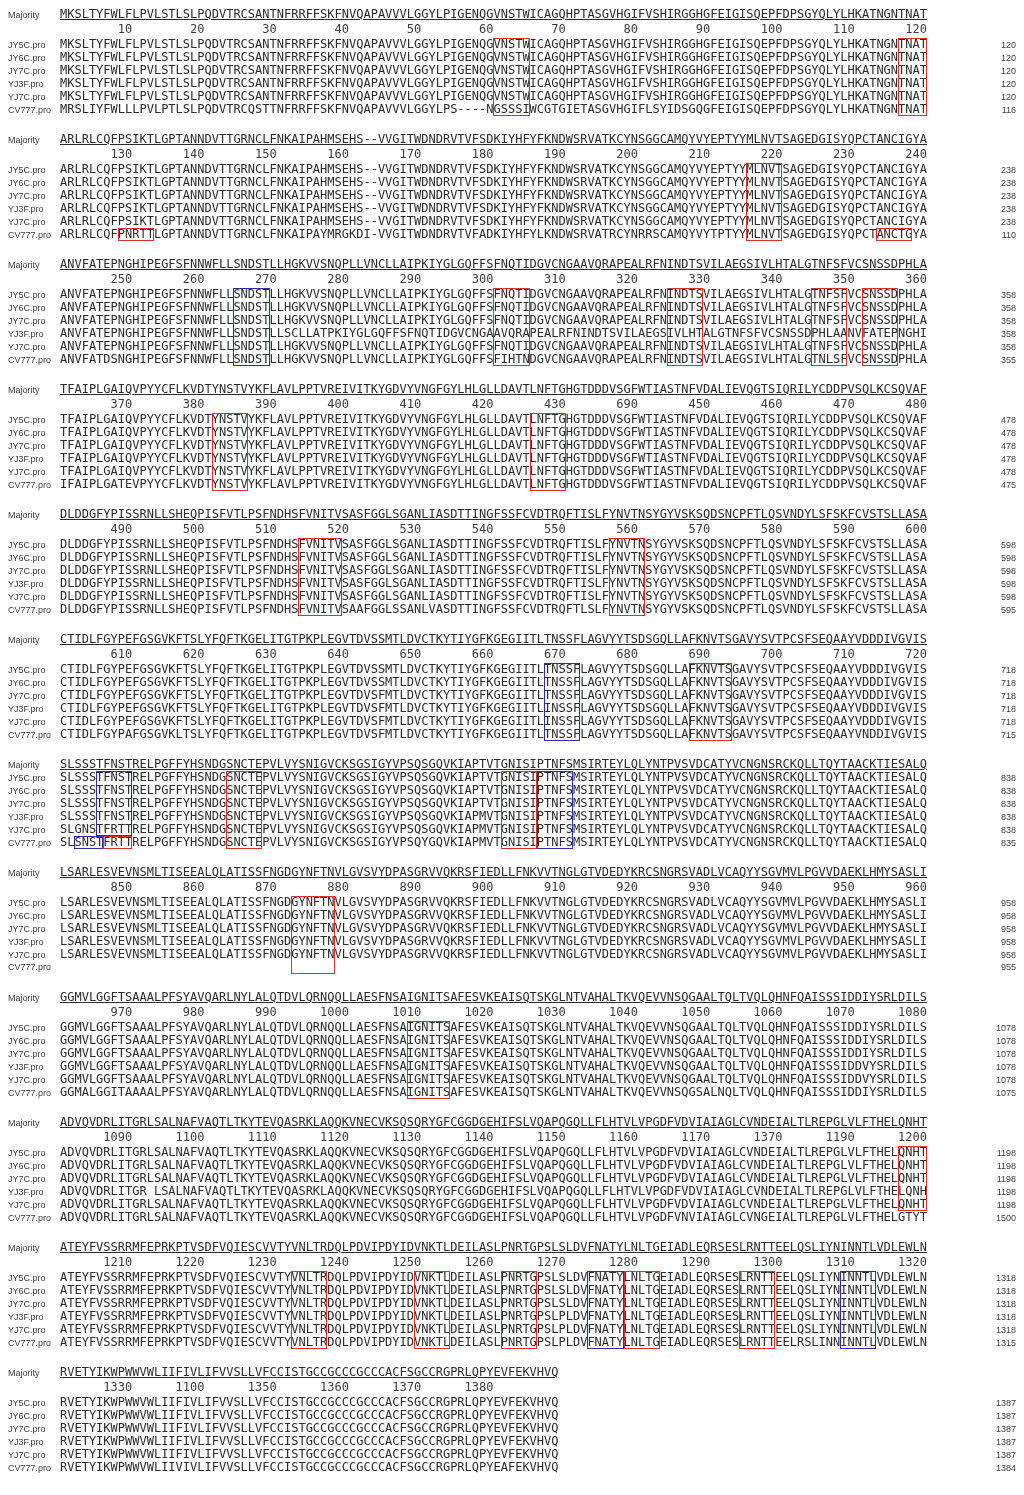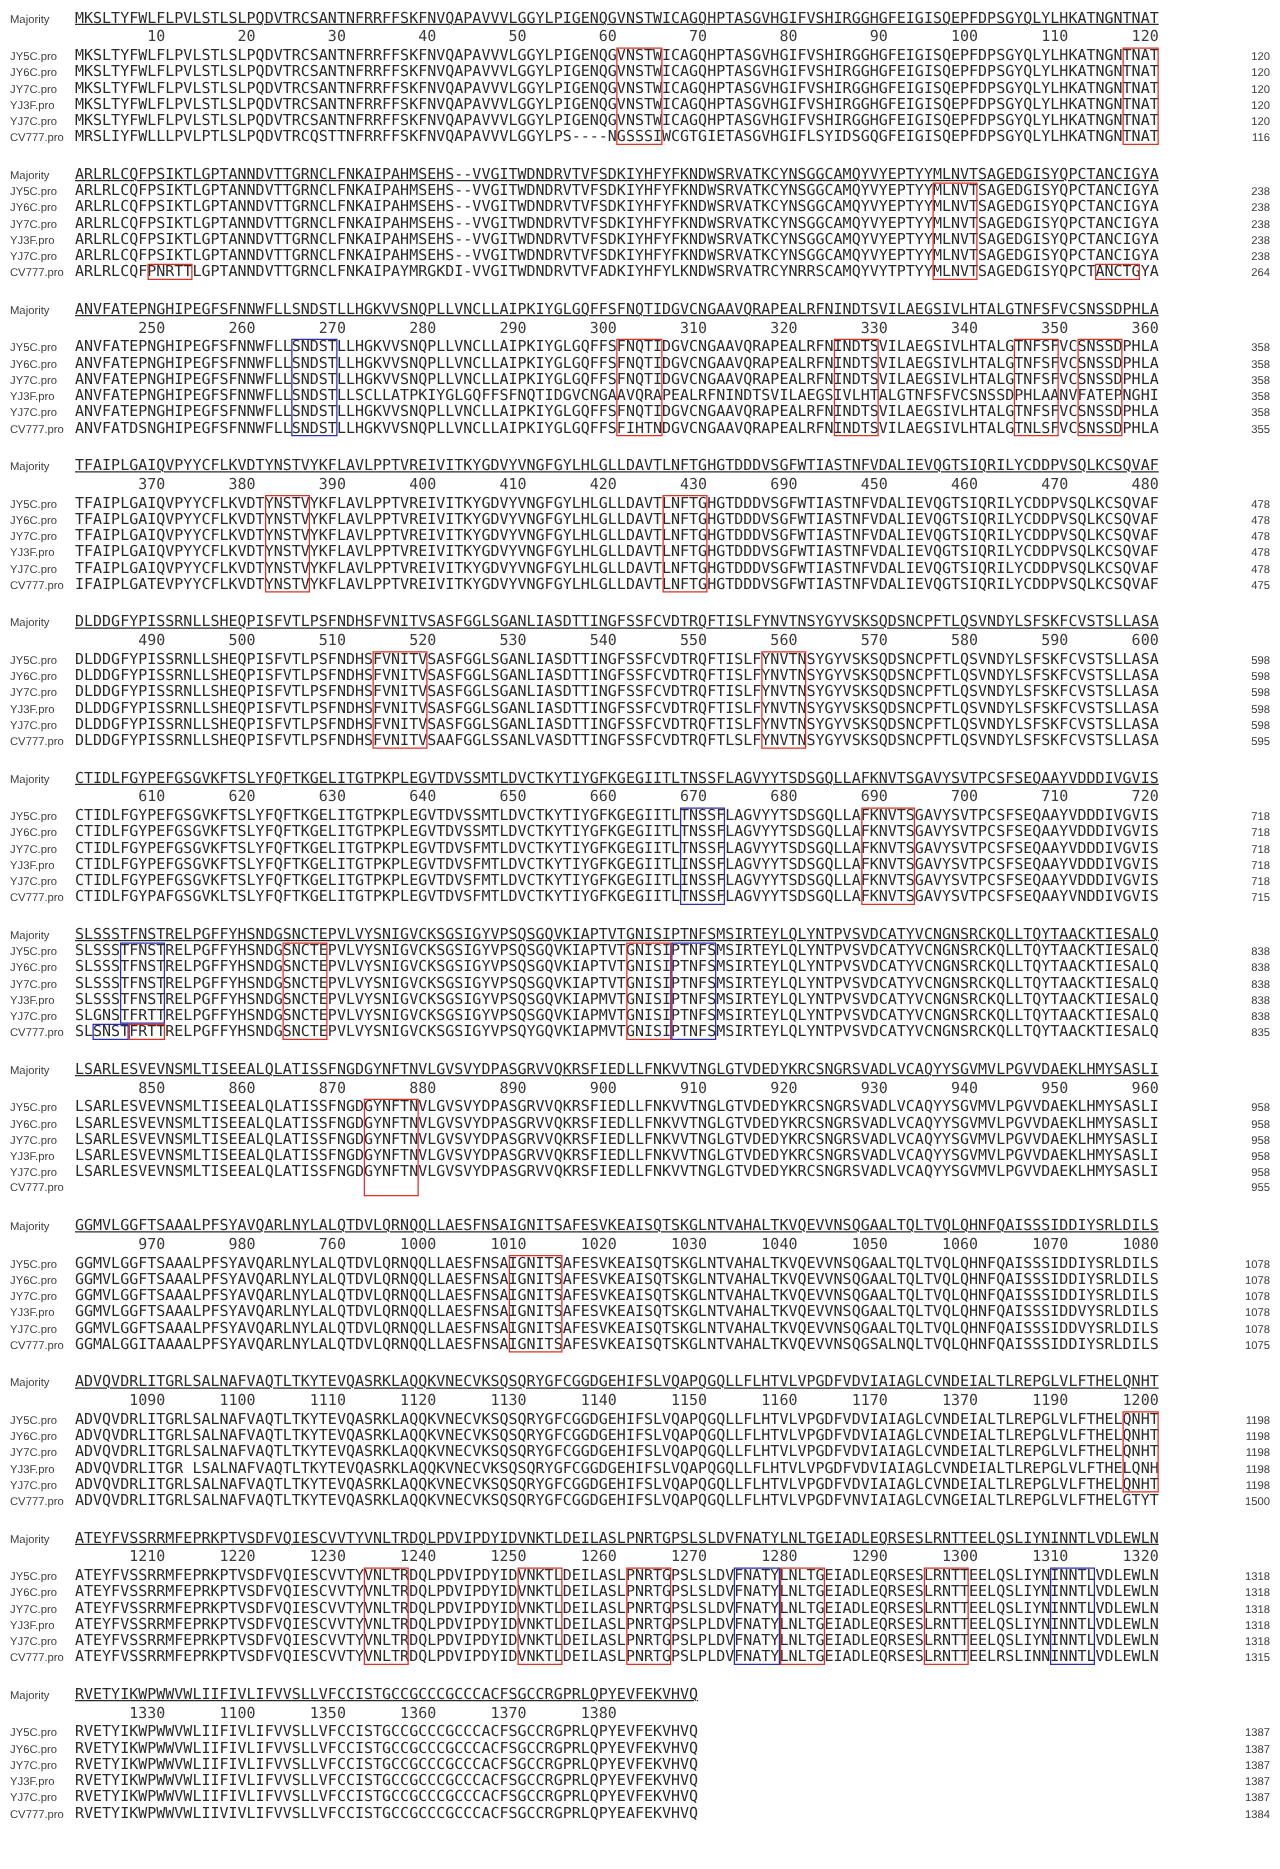--- a/index.html
+++ b/index.html
@@ -49,27 +49,28 @@
         <div class="line seqrow"><span class="label">JY7C.pro</span><span class="seq">MKSLTYFWLFLPVLSTLSLPQDVTRCSANTNFRRFFSKFNVQAPAVVVLGGYLPIGENQGVNSTWICAGQHPTASGVHGIFVSHIRGGHGFEIGISQEPFDPSGYQLYLHKATNGNTNAT</span><span class="endnum">120</span></div>
         <div class="line seqrow"><span class="label">YJ3F.pro</span><span class="seq">MKSLTYFWLFLPVLSTLSLPQDVTRCSANTNFRRFFSKFNVQAPAVVVLGGYLPIGENQGVNSTWICAGQHPTASGVHGIFVSHIRGGHGFEIGISQEPFDPSGYQLYLHKATNGNTNAT</span><span class="endnum">120</span></div>
         <div class="line seqrow"><span class="label">YJ7C.pro</span><span class="seq">MKSLTYFWLFLPVLSTLSLPQDVTRCSANTNFRRFFSKFNVQAPAVVVLGGYLPIGENQGVNSTWICAGQHPTASGVHGIFVSHIRGGHGFEIGISQEPFDPSGYQLYLHKATNGNTNAT</span><span class="endnum">120</span></div>
         <div class="line seqrow"><span class="label">CV777.pro</span><span class="seq">MRSLIYFWLLLPVLPTLSLPQDVTRCQSTTNFRRFFSKFNVQAPAVVVLGGYLPS----NGSSSIWCGTGIETASGVHGIFLSYIDSGQGFEIGISQEPFDPSGYQLYLHKATNGNTNAT</span><span class="endnum">116</span></div>
         <div class="hlbox red" style="left: calc(60ch + 52px); width: 5ch; top: 0px; height: 78px;"></div>
         <div class="hlbox red" style="left: calc(116ch + 52px); width: 4ch; top: 0px; height: 78px;"></div>
       </div>
     </div>
     <div class="block">
       <div class="line majority"><span class="label">Majority</span><span class="seq">ARLRLCQFPSIKTLGPTANNDVTTGRNCLFNKAIPAHMSEHS--VVGITWDNDRVTVFSDKIYHFYFKNDWSRVATKCYNSGGCAMQYVYEPTYYMLNVTSAGEDGISYQPCTANCIGYA</span></div>
+      <div class="line ruler"><span class="label"></span><span class="seq">       130       140       150       160       170       180       190       200       210       220       230       240</span></div>
       <div class="rows">
         <div class="line seqrow"><span class="label">JY5C.pro</span><span class="seq">ARLRLCQFPSIKTLGPTANNDVTTGRNCLFNKAIPAHMSEHS--VVGITWDNDRVTVFSDKIYHFYFKNDWSRVATKCYNSGGCAMQYVYEPTYYMLNVTSAGEDGISYQPCTANCIGYA</span><span class="endnum">238</span></div>
         <div class="line seqrow"><span class="label">JY6C.pro</span><span class="seq">ARLRLCQFPSIKTLGPTANNDVTTGRNCLFNKAIPAHMSEHS--VVGITWDNDRVTVFSDKIYHFYFKNDWSRVATKCYNSGGCAMQYVYEPTYYMLNVTSAGEDGISYQPCTANCIGYA</span><span class="endnum">238</span></div>
         <div class="line seqrow"><span class="label">JY7C.pro</span><span class="seq">ARLRLCQFPSIKTLGPTANNDVTTGRNCLFNKAIPAHMSEHS--VVGITWDNDRVTVFSDKIYHFYFKNDWSRVATKCYNSGGCAMQYVYEPTYYMLNVTSAGEDGISYQPCTANCIGYA</span><span class="endnum">238</span></div>
         <div class="line seqrow"><span class="label">YJ3F.pro</span><span class="seq">ARLRLCQFPSIKTLGPTANNDVTTGRNCLFNKAIPAHMSEHS--VVGITWDNDRVTVFSDKIYHFYFKNDWSRVATKCYNSGGCAMQYVYEPTYYMLNVTSAGEDGISYQPCTANCIGYA</span><span class="endnum">238</span></div>
         <div class="line seqrow"><span class="label">YJ7C.pro</span><span class="seq">ARLRLCQFPSIKTLGPTANNDVTTGRNCLFNKAIPAHMSEHS--VVGITWDNDRVTVFSDKIYHFYFKNDWSRVATKCYNSGGCAMQYVYEPTYYMLNVTSAGEDGISYQPCTANCIGYA</span><span class="endnum">238</span></div>
-        <div class="line seqrow"><span class="label">CV777.pro</span><span class="seq">ARLRLCQFPNRTTLGPTANNDVTTGRNCLFNKAIPAYMRGKDI-VVGITWDNDRVTVFADKIYHFYLKNDWSRVATRCYNRRSCAMQYVYTPTYYMLNVTSAGEDGISYQPCTANCTGYA</span><span class="endnum">264</span></div>
+        <div class="line seqrow"><span class="label">CV777.pro</span><span class="seq">ARLRLCQFPNRTTLGPTANNDVTTGRNCLFNKAIPAYMRGKDI-VVGITWDNDRVTVFADKIYHFYLKNDWSRVATRCYNRRSCAMQYVYTPTYYMLNVTSAGEDGISYQPCTANCTGYA</span><span class="endnum">110</span></div>
         <div class="hlbox red" style="left: calc(95ch + 52px); width: 5ch; top: 0px; height: 78px;"></div>
         <div class="hlbox red" style="left: calc(8ch + 52px); width: 5ch; top: 65px; height: 13px;"></div>
         <div class="hlbox red" style="left: calc(113ch + 52px); width: 5ch; top: 65px; height: 13px;"></div>
       </div>
     </div>
     <div class="block">
       <div class="line majority"><span class="label">Majority</span><span class="seq">ANVFATEPNGHIPEGFSFNNWFLLSNDSTLLHGKVVSNQPLLVNCLLAIPKIYGLGQFFSFNQTIDGVCNGAAVQRAPEALRFNINDTSVILAEGSIVLHTALGTNFSFVCSNSSDPHLA</span></div>
       <div class="line ruler"><span class="label"></span><span class="seq">       250       260       270       280       290       300       310       320       330       340       350       360</span></div>
       <div class="rows">
         <div class="line seqrow"><span class="label">JY5C.pro</span><span class="seq">ANVFATEPNGHIPEGFSFNNWFLLSNDSTLLHGKVVSNQPLLVNCLLAIPKIYGLGQFFSFNQTIDGVCNGAAVQRAPEALRFNINDTSVILAEGSIVLHTALGTNFSFVCSNSSDPHLA</span><span class="endnum">358</span></div>
@@ -152,21 +153,21 @@
         <div class="line seqrow"><span class="label">JY6C.pro</span><span class="seq">LSARLESVEVNSMLTISEEALQLATISSFNGDGYNFTNVLGVSVYDPASGRVVQKRSFIEDLLFNKVVTNGLGTVDEDYKRCSNGRSVADLVCAQYYSGVMVLPGVVDAEKLHMYSASLI</span><span class="endnum">958</span></div>
         <div class="line seqrow"><span class="label">JY7C.pro</span><span class="seq">LSARLESVEVNSMLTISEEALQLATISSFNGDGYNFTNVLGVSVYDPASGRVVQKRSFIEDLLFNKVVTNGLGTVDEDYKRCSNGRSVADLVCAQYYSGVMVLPGVVDAEKLHMYSASLI</span><span class="endnum">958</span></div>
         <div class="line seqrow"><span class="label">YJ3F.pro</span><span class="seq">LSARLESVEVNSMLTISEEALQLATISSFNGDGYNFTNVLGVSVYDPASGRVVQKRSFIEDLLFNKVVTNGLGTVDEDYKRCSNGRSVADLVCAQYYSGVMVLPGVVDAEKLHMYSASLI</span><span class="endnum">958</span></div>
         <div class="line seqrow"><span class="label">YJ7C.pro</span><span class="seq">LSARLESVEVNSMLTISEEALQLATISSFNGDGYNFTNVLGVSVYDPASGRVVQKRSFIEDLLFNKVVTNGLGTVDEDYKRCSNGRSVADLVCAQYYSGVMVLPGVVDAEKLHMYSASLI</span><span class="endnum">958</span></div>
         <div class="line seqrow"><span class="label">CV777.pro</span><span class="endnum">955</span></div>
         <div class="hlbox red" style="left: calc(32ch + 52px); width: 6ch; top: 0px; height: 78px;"></div>
       </div>
     </div>
     <div class="block">
       <div class="line majority"><span class="label">Majority</span><span class="seq">GGMVLGGFTSAAALPFSYAVQARLNYLALQTDVLQRNQQLLAESFNSAIGNITSAFESVKEAISQTSKGLNTVAHALTKVQEVVNSQGAALTQLTVQLQHNFQAISSSIDDIYSRLDILS</span></div>
-      <div class="line ruler"><span class="label"></span><span class="seq">       970       980       760      1000      1010      1020      1030      1040      1050      1060      1070      1080</span></div>
+      <div class="line ruler"><span class="label"></span><span class="seq">       970       980       990      1000      1010      1020      1030      1040      1050      1060      1070      1080</span></div>
       <div class="rows">
         <div class="line seqrow"><span class="label">JY5C.pro</span><span class="seq">GGMVLGGFTSAAALPFSYAVQARLNYLALQTDVLQRNQQLLAESFNSAIGNITSAFESVKEAISQTSKGLNTVAHALTKVQEVVNSQGAALTQLTVQLQHNFQAISSSIDDIYSRLDILS</span><span class="endnum">1078</span></div>
         <div class="line seqrow"><span class="label">JY6C.pro</span><span class="seq">GGMVLGGFTSAAALPFSYAVQARLNYLALQTDVLQRNQQLLAESFNSAIGNITSAFESVKEAISQTSKGLNTVAHALTKVQEVVNSQGAALTQLTVQLQHNFQAISSSIDDIYSRLDILS</span><span class="endnum">1078</span></div>
         <div class="line seqrow"><span class="label">JY7C.pro</span><span class="seq">GGMVLGGFTSAAALPFSYAVQARLNYLALQTDVLQRNQQLLAESFNSAIGNITSAFESVKEAISQTSKGLNTVAHALTKVQEVVNSQGAALTQLTVQLQHNFQAISSSIDDIYSRLDILS</span><span class="endnum">1078</span></div>
         <div class="line seqrow"><span class="label">YJ3F.pro</span><span class="seq">GGMVLGGFTSAAALPFSYAVQARLNYLALQTDVLQRNQQLLAESFNSAIGNITSAFESVKEAISQTSKGLNTVAHALTKVQEVVNSQGAALTQLTVQLQHNFQAISSSIDDVYSRLDILS</span><span class="endnum">1078</span></div>
         <div class="line seqrow"><span class="label">YJ7C.pro</span><span class="seq">GGMVLGGFTSAAALPFSYAVQARLNYLALQTDVLQRNQQLLAESFNSAIGNITSAFESVKEAISQTSKGLNTVAHALTKVQEVVNSQGAALTQLTVQLQHNFQAISSSIDDVYSRLDILS</span><span class="endnum">1078</span></div>
         <div class="line seqrow"><span class="label">CV777.pro</span><span class="seq">GGMALGGITAAAALPFSYAVQARLNYLALQTDVLQRNQQLLAESFNSAIGNITSAFESVKEAISQTSKGLNTVAHALTKVQEVVNSQGSALNQLTVQLQHNFQAISSSIDDIYSRLDILS</span><span class="endnum">1075</span></div>
         <div class="hlbox red" style="left: calc(48ch + 52px); width: 6ch; top: 0px; height: 78px;"></div>
       </div>
     </div>

